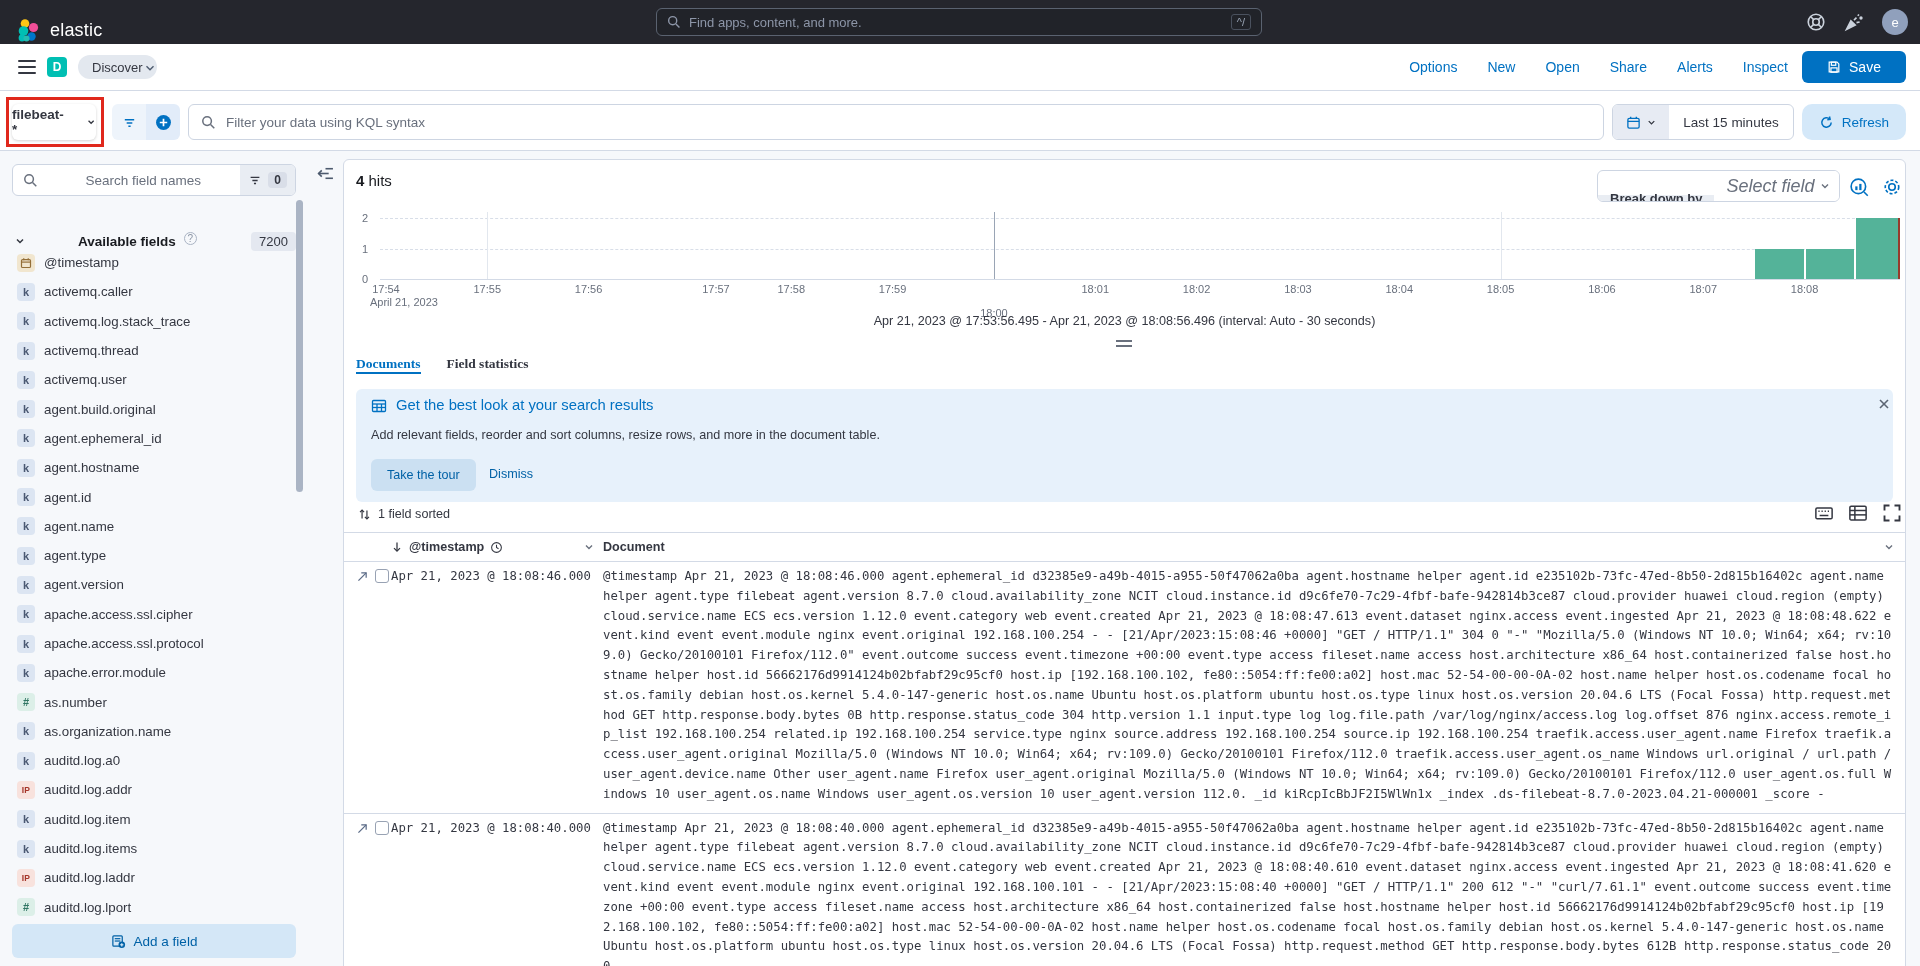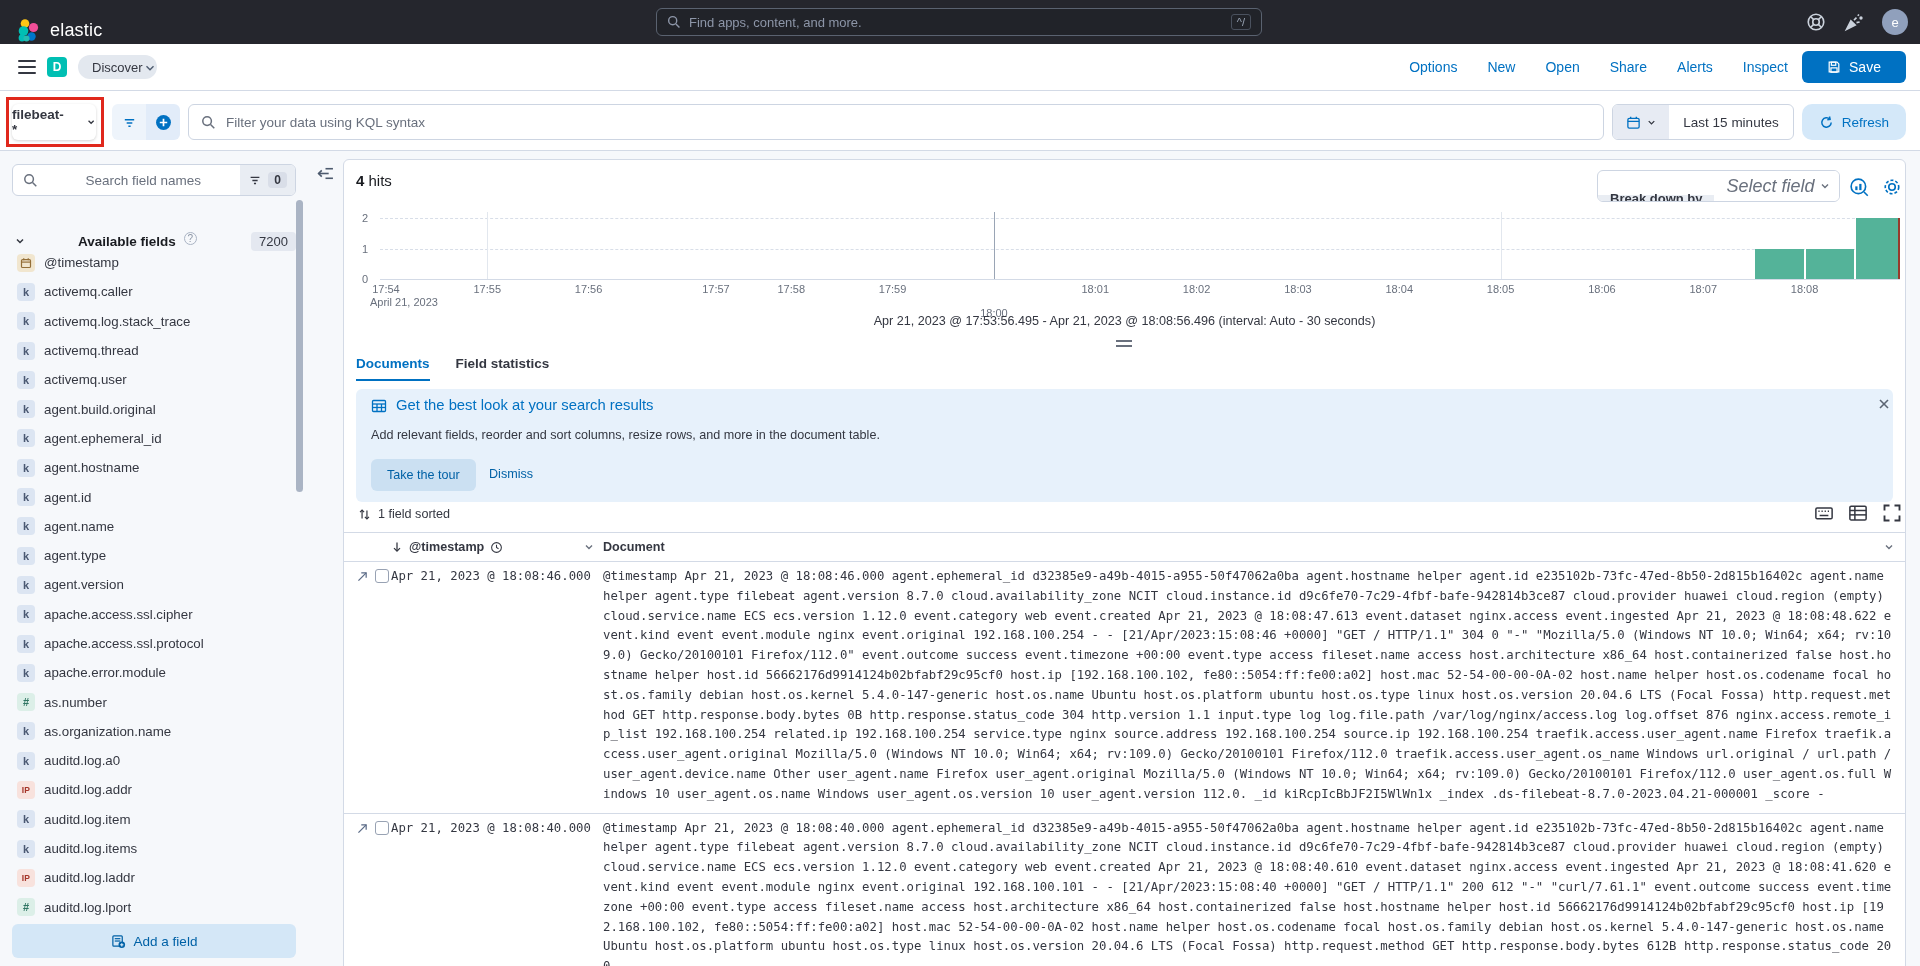--- a/index.html
+++ b/index.html
@@ -93,21 +93,21 @@
   .vgrid.major{background:#9aa5b5;}
   .bar{position:absolute;bottom:0;}
   .endmarker{position:absolute;top:0;bottom:0;width:2px;}
   .xtick{position:absolute;top:65px;transform:translateX(-50%);font-size:11px;color:var(--text-dim);white-space:nowrap;}
   .xdate{position:absolute;left:-10px;top:78px;font-size:11px;color:var(--text-dim);white-space:nowrap;}
   .range-label{position:absolute;left:343px;top:314px;width:1563px;text-align:center;font-size:12.6px;color:var(--text);}
   .resize-handle{position:absolute;left:1116px;top:340px;width:16px;height:7px;border-top:2px solid #69707d;border-bottom:2px solid #69707d;cursor:row-resize;}
 
   
   .tabs{position:absolute;left:356px;top:356px;display:flex;gap:26px;}
-  .tab{font-size:13.5px;font-weight:bold;color:var(--text);padding-bottom:8px;cursor:pointer;}
+  .tab{font-size:13.5px;font-weight:bold;color:var(--text);padding-bottom:0;cursor:pointer;font-family:Liberation Serif, serif;}
   .tab.active{color:var(--blue);border-bottom:2px solid var(--blue);}
 
   
   .callout{position:absolute;left:356px;top:389px;width:1537px;height:113px;background:var(--calloutbg);border-radius:6px;}
   .callout-title{position:absolute;left:396px;top:397px;font-size:14.8px;font-weight:500;color:var(--blue);}
   .callout-icon{position:absolute;left:371px;top:398px;width:16px;height:16px;color:var(--blue);}
   .callout-close{position:absolute;left:1876px;top:396px;width:16px;height:16px;color:#5b6573;cursor:pointer;}
   .callout-body{position:absolute;left:371px;top:428px;font-size:12.6px;color:var(--text);}
   .tour-btn{position:absolute;left:371px;top:459px;height:32px;padding:0 16px;background:#cbe0f2;border-radius:6px;color:var(--blue-dark);font-size:12.6px;font-weight:500;display:flex;align-items:center;cursor:pointer;}
   .dismiss-btn{position:absolute;left:489px;top:467px;font-size:12.6px;font-weight:500;color:var(--blue-dark);cursor:pointer;}

